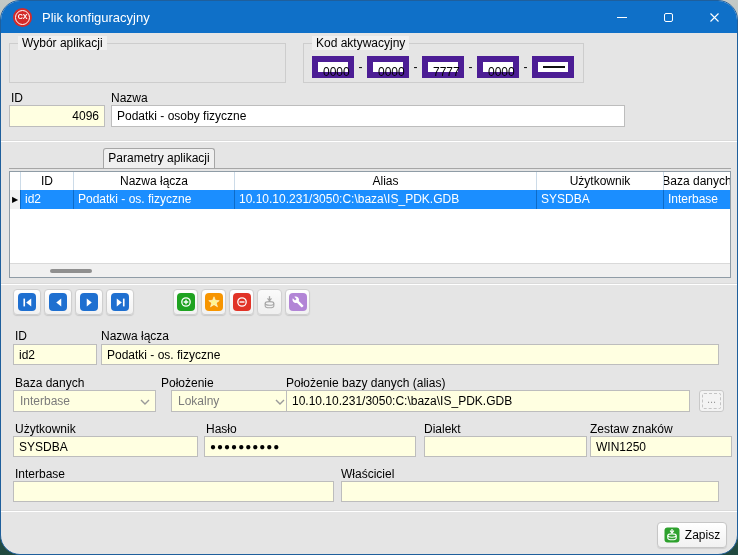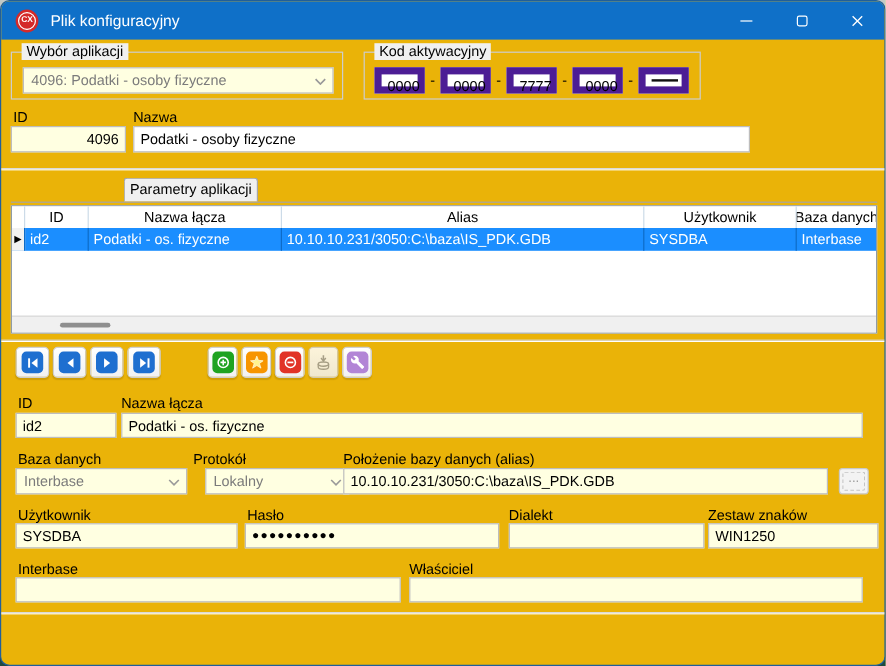--- a/index.html
+++ b/index.html
@@ -1,20 +1,20 @@
 <!DOCTYPE html>
 <html><head>
 <meta charset="utf-8">
 <style>
   * { margin:0; padding:0; box-sizing:border-box; }
   html,body { width:738px; height:555px; }
   body { font-family:"Liberation Sans", sans-serif; font-size:12px; color:#000;
          background:linear-gradient(#c3c9c6,#20493f); }
-  .window { position:relative; width:738px; height:555px; background:#eab308;
-            border:1px solid #1f5f9c; border-radius:8px; overflow:hidden; }
+  .window { position:relative; width:738px; height:555px; background:#e5e5e5;
+            border:1px solid #1f5f9c; border-radius:20px; overflow:hidden; }
 
   
   .titlebar { position:absolute; left:0; top:0; width:100%; height:32px; background:#0f70c8;
               display:flex; align-items:center; padding-left:12px; }
   .app-icon { width:19px; height:19px; border-radius:50%; background:#d42a2a; flex:none;
               display:flex; align-items:center; justify-content:center; }
   .app-icon span { display:block; width:15px; height:15px; border:1px solid #fff; border-radius:50%;
                    color:#fff; font-size:7px; font-weight:bold; line-height:12px; text-align:center; }
   .title { color:#fff; font-size:13px; margin-left:10px; }
   .win-controls { position:absolute; right:0; top:0; height:32px; display:flex; }
@@ -100,26 +100,20 @@
       <div class="win-btn">
         <svg width="11" height="11" viewBox="0 0 11 11">
             <path d="M1.5 1.5 L9.5 9.5 M9.5 1.5 L1.5 9.5" stroke="#fff" stroke-width="1.1" fill="none"></path>
           </svg>
       </div>
     </div>
   </div>
 
   <div class="groupbox" style="left:8px; top:42px; width:277px; height:40px;">
     <span class="gb-label">Wybór aplikacji</span>
-    <div class="combo" style="left:9px; top:12px; width:259px;">
-      <span>4096: Podatki - osoby fizyczne</span>
-      <svg width="10" height="6" viewBox="0 0 10 6">
-          <path d="M1 1 L5 5 L9 1" fill="none" stroke="#9a9a9a" stroke-width="1.4"></path>
-        </svg>
-    </div>
   </div>
 
   <div class="groupbox" style="left:302px; top:42px; width:281px; height:40px;">
     <span class="gb-label">Kod aktywacyjny</span>
     <div class="seg-row">
       <div class="seg"><span>0000</span></div>
       <div class="dash">-</div>
       <div class="seg"><span>0000</span></div>
       <div class="dash">-</div>
       <div class="seg"><span>7777</span></div>
@@ -242,21 +236,21 @@
       </div>
     </div>
   </div>
 
   <div class="lbl" style="left:14px; top:328px;">ID</div>
   <div class="lbl" style="left:100px; top:328px;">Nazwa łącza</div>
   <input class="field" style="left: 12px; top: 343px; width: 84px;" value="id2">
   <input class="field" style="left: 100px; top: 343px; width: 618px;" value="Podatki - os. fizyczne">
 
   <div class="lbl" style="left:14px; top:375px;">Baza danych</div>
-  <div class="lbl" style="left:160px; top:375px;">Protokół</div>
+  <div class="lbl" style="left:160px; top:375px;">Położenie</div>
   <div class="lbl" style="left:285px; top:375px;">Położenie bazy danych (alias)</div>
   <div class="combo" style="left:12px; top:389px; width:143px;">
     <span>Interbase</span>
     <svg width="10" height="6" viewBox="0 0 10 6">
         <path d="M1 1 L5 5 L9 1" fill="none" stroke="#9a9a9a" stroke-width="1.4"></path>
       </svg>
   </div>
   <div class="combo" style="left:158px; top:389px; width:120px;margin-left:12px;">
     <span>Lokalny</span>
     <svg width="10" height="6" viewBox="0 0 10 6">
@@ -274,14 +268,24 @@
   <input class="field" style="left: 203px; top: 435px; width: 212px; font-size: 10px; letter-spacing: 1px;" value="●●●●●●●●●●">
   <input class="field" style="left: 423px; top: 435px; width: 163px;">
   <input class="field" style="left: 589px; top: 435px; width: 142px;" value="WIN1250">
 
   <div class="lbl" style="left:14px; top:466px;">Interbase</div>
   <div class="lbl" style="left:340px; top:466px;">Właściciel</div>
   <input class="field" style="left: 12px; top: 480px; width: 321px;">
   <input class="field" style="left: 340px; top: 480px; width: 378px;">
 
   <div class="divider" style="left:0; top:509px; width:738px;"></div>
+  <div class="save-btn">
+    <svg width="16" height="16" viewBox="0 0 16 16">
+      <rect x="0.5" y="0.5" width="15" height="15" rx="3" fill="#2da12d"></rect>
+      <path d="M8 2 V5.4" stroke="#fff" stroke-width="1.3" fill="none"></path>
+      <path d="M6.1 3.6 L8 5.9 L9.9 3.6" fill="none" stroke="#fff" stroke-width="1.2"></path>
+      <ellipse cx="8" cy="8.6" rx="4.2" ry="1.7" fill="none" stroke="#fff" stroke-width="1.1"></ellipse>
+      <path d="M3.8 8.6 v2.4 c0 1 1.9 1.8 4.2 1.8 s4.2 -.8 4.2 -1.8 V8.6" fill="none" stroke="#fff" stroke-width="1.1"></path>
+    </svg>
+    <span>Zapisz</span>
+  </div>
 
 </div>
 
 </body></html>

